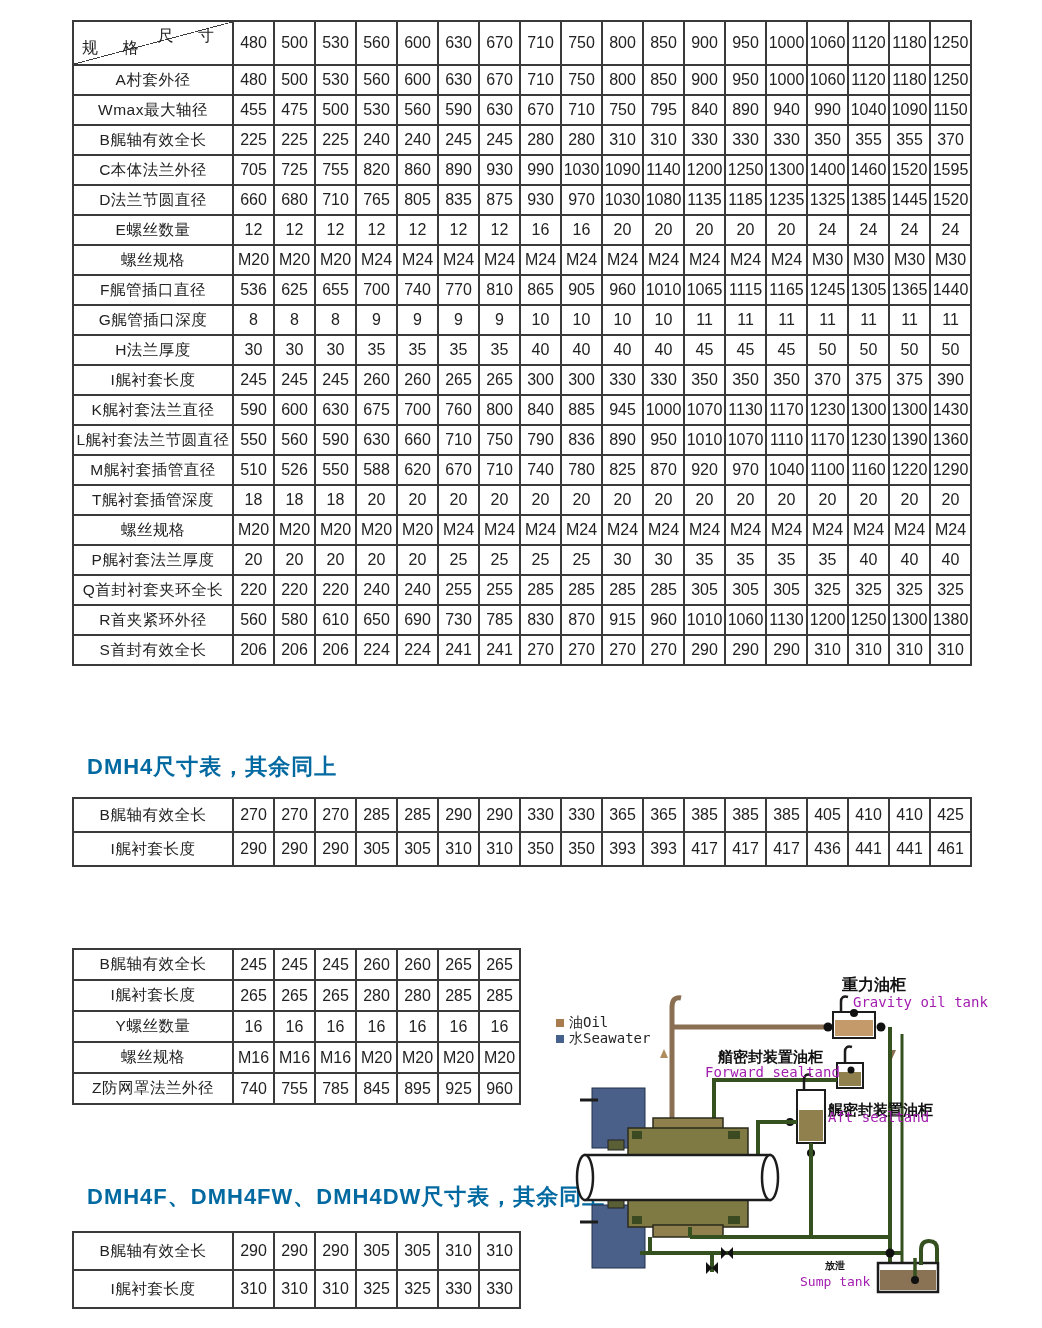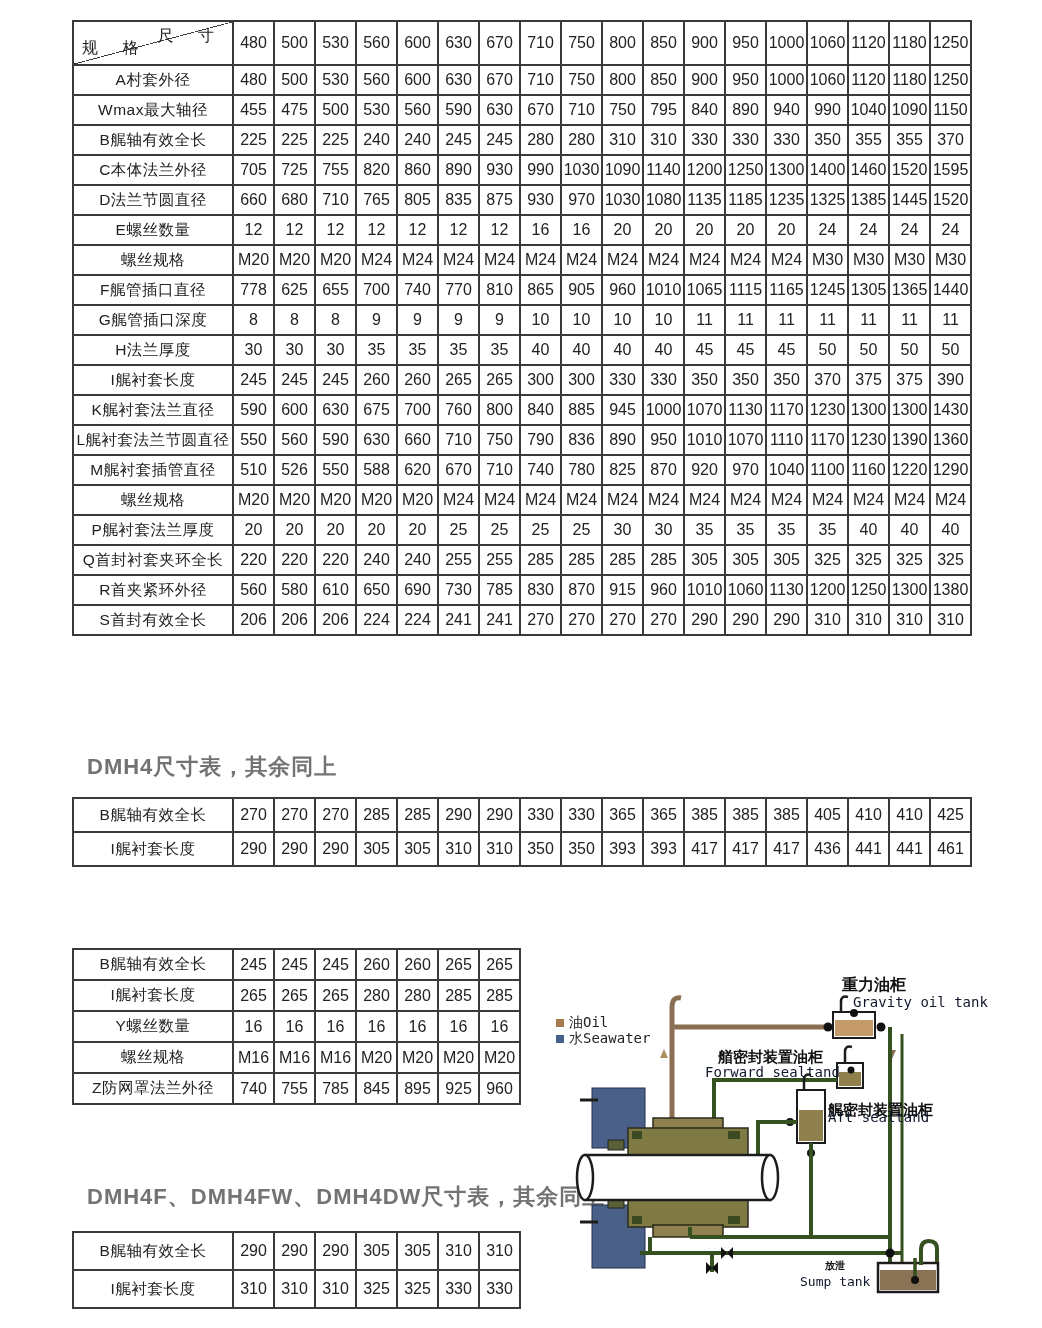--- a/index.html
+++ b/index.html
@@ -16,29 +16,29 @@
   #main-table td.corner{position:relative;
      background-image:linear-gradient(to bottom right,transparent 49.5%,#3a3a3a 49.5%,#3a3a3a 50.6%,transparent 50.6%);}
   .corner .c-tr{position:absolute;right:8px;top:4px;font-size:16px;letter-spacing:10px;}
   .corner .c-bl{position:absolute;left:8px;bottom:5px;font-size:16px;letter-spacing:10px;}
   #dmh4-table{left:72px;top:797px;width:898px;}
   #dmh4-table td{height:32px;}
   #dmh3f-table{left:72px;top:948px;width:447px;}
   #dmh3f-table td{height:29px;}
   #dmh4f-table{left:72px;top:1231px;width:447px;}
   #dmh4f-table td{height:36px;}
-  .hd{position:absolute;left:87px;margin:0;font-size:22px;font-weight:600;color:#737373;letter-spacing:1px;}
+  .hd{position:absolute;left:87px;margin:0;font-size:22px;font-weight:600;color:#0369a1;letter-spacing:1px;}
   #hd-dmh4{top:752px;}
   #hd-dmh3f{top:901px;}
   #hd-dmh4f{top:1182px;}
   
   .diagram{position:absolute;left:540px;top:950px;width:502px;height:378px;}
   .dlabel{position:absolute;white-space:nowrap;line-height:1.05;}
   .cn{font-weight:700;color:#111;}
-  .en{font-family:"DejaVu Sans Mono",monospace;color:#0f172a;}
+  .en{font-family:"DejaVu Sans Mono",monospace;color:#a21caf;}
   .legend-row{position:absolute;display:flex;align-items:center;gap:5px;
       font-family:"DejaVu Sans Mono",monospace;font-size:14px;color:#222;}
   .sw{width:8px;height:8px;display:inline-block;}
 </style>
 </head>
 <body>
 
 <div class="page">
 
   <table class="spec" id="main-table">
@@ -230,21 +230,21 @@
           <td>M24</td>
           <td>M24</td>
           <td>M24</td>
           <td>M30</td>
           <td>M30</td>
           <td>M30</td>
           <td>M30</td>
         </tr>
         <tr>
           <td class="row-label">F艉管插口直径</td>
-          <td>778</td>
+          <td>536</td>
           <td>625</td>
           <td>655</td>
           <td>700</td>
           <td>740</td>
           <td>770</td>
           <td>810</td>
           <td>865</td>
           <td>905</td>
           <td>960</td>
           <td>1010</td>
@@ -376,20 +376,41 @@
           <td>870</td>
           <td>920</td>
           <td>970</td>
           <td>1040</td>
           <td>1100</td>
           <td>1160</td>
           <td>1220</td>
           <td>1290</td>
         </tr>
         <tr>
+          <td class="row-label">T艉衬套插管深度</td>
+          <td>18</td>
+          <td>18</td>
+          <td>18</td>
+          <td>20</td>
+          <td>20</td>
+          <td>20</td>
+          <td>20</td>
+          <td>20</td>
+          <td>20</td>
+          <td>20</td>
+          <td>20</td>
+          <td>20</td>
+          <td>20</td>
+          <td>20</td>
+          <td>20</td>
+          <td>20</td>
+          <td>20</td>
+          <td>20</td>
+        </tr>
+        <tr>
           <td class="row-label">螺丝规格</td>
           <td>M20</td>
           <td>M20</td>
           <td>M20</td>
           <td>M20</td>
           <td>M20</td>
           <td>M24</td>
           <td>M24</td>
           <td>M24</td>
           <td>M24</td>

